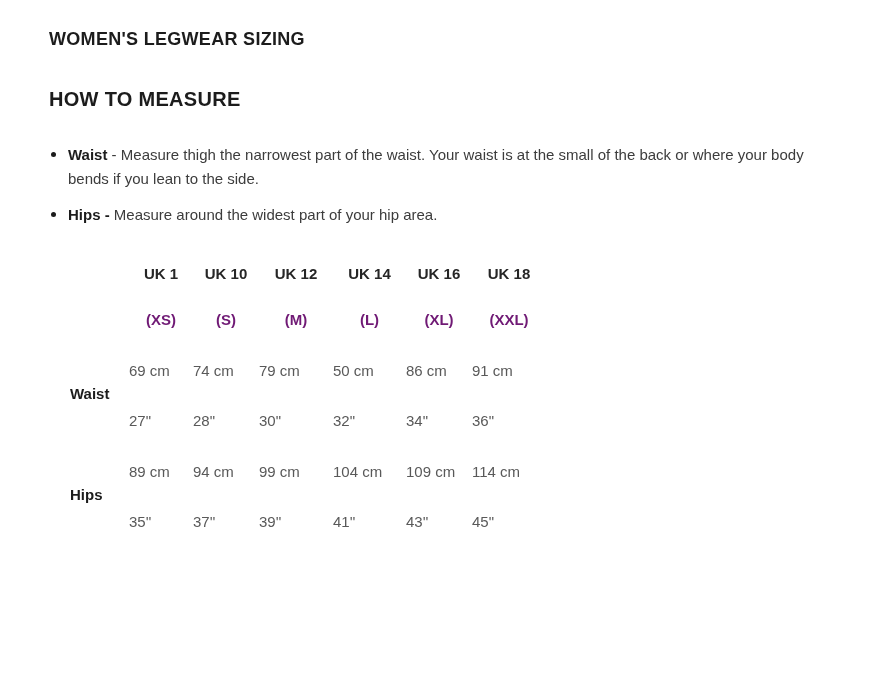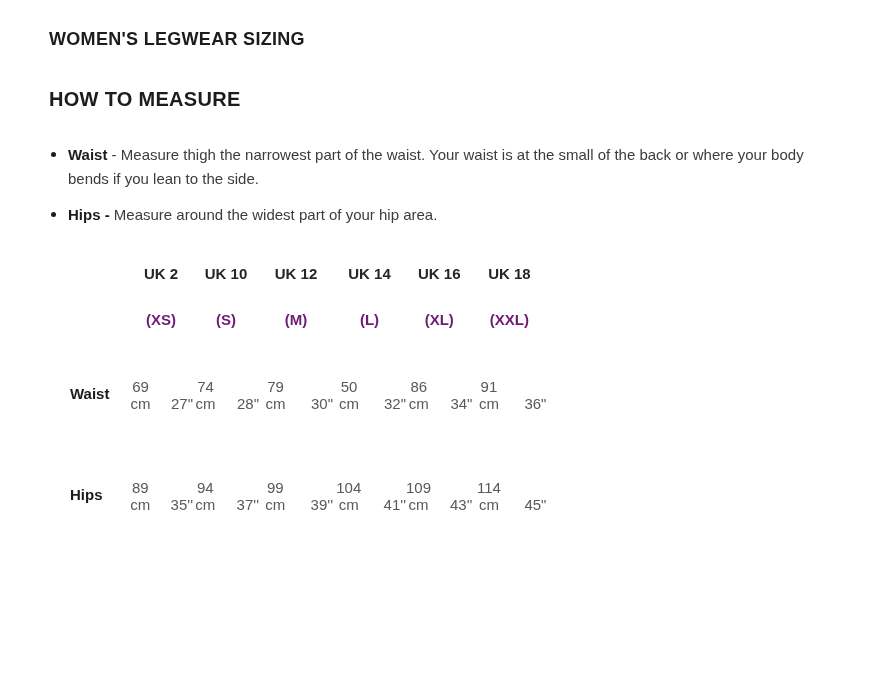--- a/index.html
+++ b/index.html
@@ -64,22 +64,22 @@
     border: none;
   }
   tr.hdr-sizes th { height: 46px; font-weight: 700; color: #262626; }
   tr.hdr-letters th { height: 47px; font-weight: 700; color: #701a75; }
   tr.data-row { height: 101px; }
   tr.data-row th.row-label {
     text-align: left; padding-left: 21px;
     font-weight: 700; color: #1c1c1c;
   }
   .cell-stack {
-    display: flex; flex-direction: row;
-    align-items: flex-end; gap: 19px;
+    display: flex; flex-direction: column;
+    align-items: flex-start; gap: 33px;
     padding-top: 3px;
   }
   .cell-stack span { color: #595959; }
 </style>
 </head>
 <body>
 
 <div class="page">
 
   <div class="h1">WOMEN'S LEGWEAR SIZING</div>
@@ -102,21 +102,21 @@
         <col class="c1">
         <col class="c2">
         <col class="c3">
         <col class="c4">
         <col class="c5">
         <col class="c6">
     </colgroup>
     <tbody>
       <tr class="hdr-sizes">
         <th></th>
-        <th>UK 2</th>
+        <th>UK 1</th>
         <th>UK 10</th>
         <th>UK 12</th>
         <th>UK 14</th>
         <th>UK 16</th>
         <th>UK 18</th>
       </tr>
       <tr class="hdr-letters">
         <th></th>
         <th>(XS)</th>
         <th>(S)</th>

